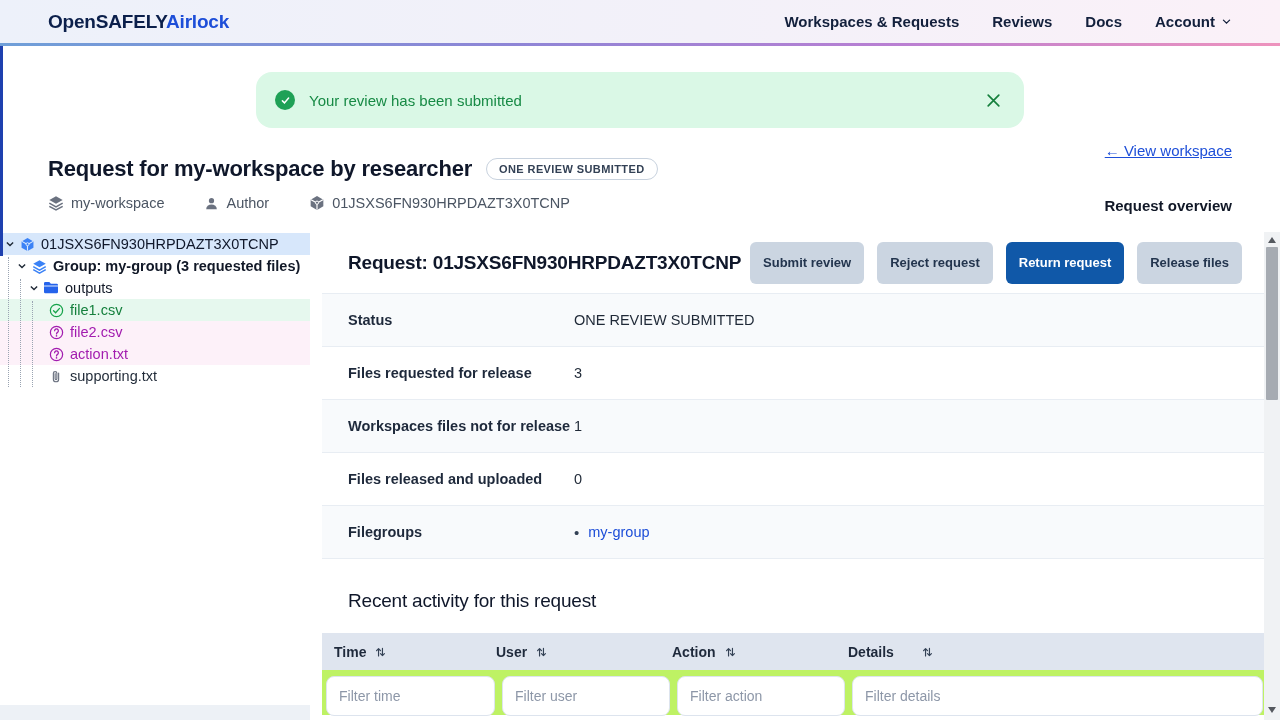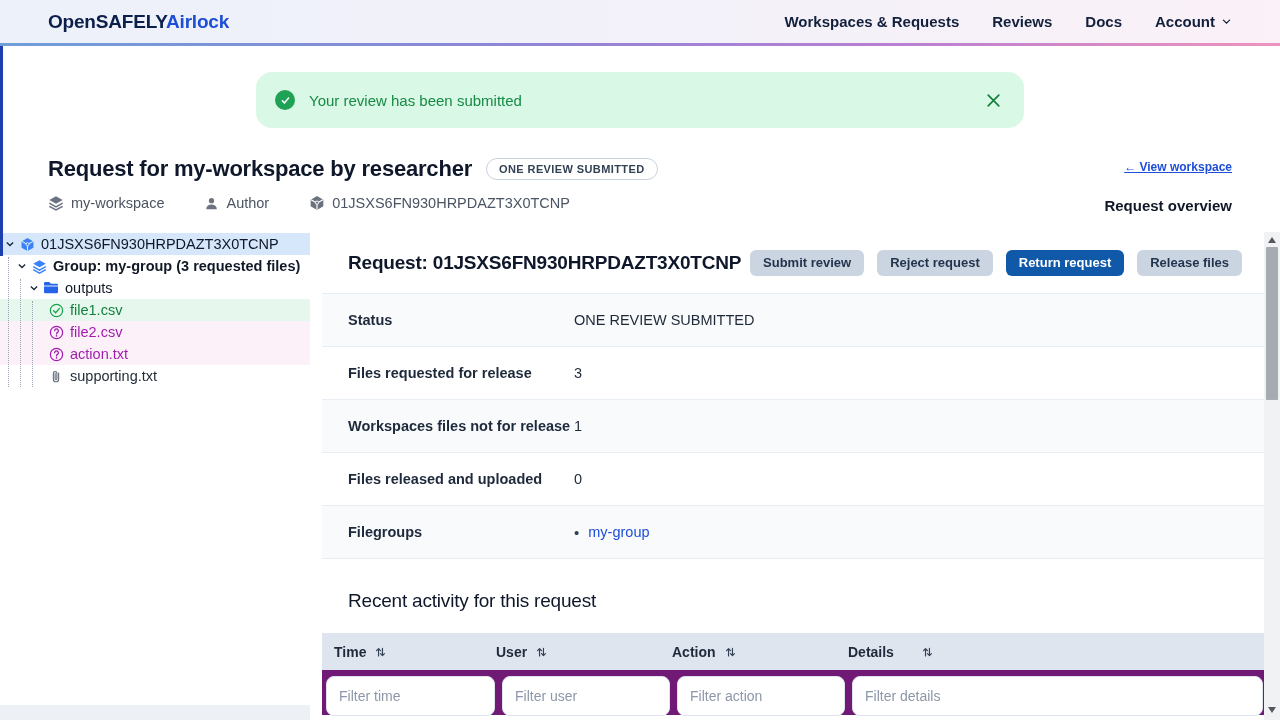--- a/index.html
+++ b/index.html
@@ -29,21 +29,21 @@
   .alert-check { width:20px; height:20px; border-radius:50%; background:#1fa156; color:#fff;
     display:flex; align-items:center; justify-content:center; flex:none; }
   .alert-msg { margin-left:14px; font-size:15px; color:#178a45; flex:1; }
   .alert-close { background:none; border:none; cursor:pointer; padding:2px; line-height:0; }
 
   
   .page-title { position:absolute; left:48px; top:110px; font-size:22px; font-weight:800;
     color:#0f172a; display:flex; align-items:center; letter-spacing:-.2px; }
   .badge { margin-left:14px; font-size:11px; font-weight:700; letter-spacing:.4px; color:#334155;
     border:1px solid #c8d2de; border-radius:999px; padding:4px 12px; background:#fff; white-space:nowrap; }
-  .back-link { position:absolute; right:48px; top:114px; font-size:12px; font-weight:700;
+  .back-link { position:absolute; right:48px; top:96px; font-size:15px; font-weight:400;
     color:#1d4ed8; text-decoration:underline; cursor:pointer; }
   .meta { position:absolute; left:48px; top:149px; display:flex; gap:40px; align-items:center;
     color:#4b5563; font-size:14.5px; }
   .meta-item { display:flex; align-items:center; gap:7px; }
   .overview { position:absolute; right:48px; top:151px; font-size:15px; font-weight:700; color:#111827; }
 
   
   .tree { position:absolute; left:0; top:187px; width:310px; }
   .trow { height:22px; display:flex; align-items:center; font-size:14.5px; cursor:pointer;
     position:relative; white-space:nowrap; }
@@ -63,21 +63,21 @@
   .g1 { left:8px;  top:211px; height:130px; }
   .g2 { left:20px; top:233px; height:108px; }
   .g3 { left:32px; top:255px; height:86px; }
   .tree-hscroll { position:absolute; left:0; top:659px; width:310px; height:15px; background:#edf1f6; }
 
   
   .card { position:absolute; left:322px; top:186px; width:942px; height:488px; background:#fff; }
   .card-head { height:61px; display:flex; align-items:center; padding:0 22px 0 26px; }
   .card-title { font-size:19px; font-weight:800; color:#0f172a; flex:1; letter-spacing:-.2px; }
   .btns { display:flex; gap:13px; }
-  .btn { border:none; border-radius:6px; height:26px; padding:0 13px; font-size:13px; font-weight:700;
+  .btn { border:none; border-radius:6px; height:42px; padding:0 13px; font-size:13px; font-weight:700;
     font-family:inherit; cursor:pointer; background:#cbd5e1; color:#23354e; white-space:nowrap; }
   .btn.primary { background:#1058a8; color:#fff; }
 
   .drow { height:53px; display:flex; align-items:center; padding-left:26px;
     border-top:1px solid #e8edf3; font-size:14.5px; color:#1f2937; }
   .drow:nth-child(odd) { background:#f8fafc; }
   .drow .dlabel { width:226px; font-weight:700; color:#1e293b; flex:none; }
   .drow .dvalue { }
   .fg-list { display:flex; align-items:center; gap:9px; }
   .fg-list .bullet { color:#334155; font-size:15px; }
@@ -86,21 +86,21 @@
 
   .activity-title { margin:31px 0 0 26px; font-size:19px; font-weight:400; color:#0f172a; letter-spacing:-.2px; }
   .ahead { margin-top:21px; height:37px; background:#dfe5ef; display:flex; align-items:center;
     font-size:14px; font-weight:700; color:#1e293b; }
   .acol { display:flex; align-items:center; gap:8px; }
   .acol .sort { cursor:pointer; display:flex; }
   .c-time { width:174px; padding-left:12px; }
   .c-user { width:176px; }
   .c-action { width:176px; }
   .c-details { flex:1;gap:27px; }
-  .afilters { height:45px; background:#701a75; display:flex; gap:7px; padding:6px 1px 0 4px; }
+  .afilters { height:45px; background:#bef264; display:flex; gap:7px; padding:6px 1px 0 4px; }
   .afilters input { height:40px; border:1px solid #dde4ee; border-radius:8px; background:#fff;
     font-family:inherit; font-size:14px; padding:0 12px; color:#1f2937; outline:none; }
   .afilters input::placeholder { color:#8d97a8; }
   .f-time { width:169px; } .f-user { width:168px; } .f-action { width:168px; } .f-details { flex:1; }
 
   
   .sbar { position:absolute; right:0; top:186px; width:16px; height:488px; background:#f0f2f4; }
   .sbar .thumb { position:absolute; left:2px; top:15px; width:12px; height:153px; background:#a6abb2; border-radius:1px; }
   .sbar .arr { position:absolute; left:4px; width:0; height:0; border-left:4px solid transparent;
     border-right:4px solid transparent; }

